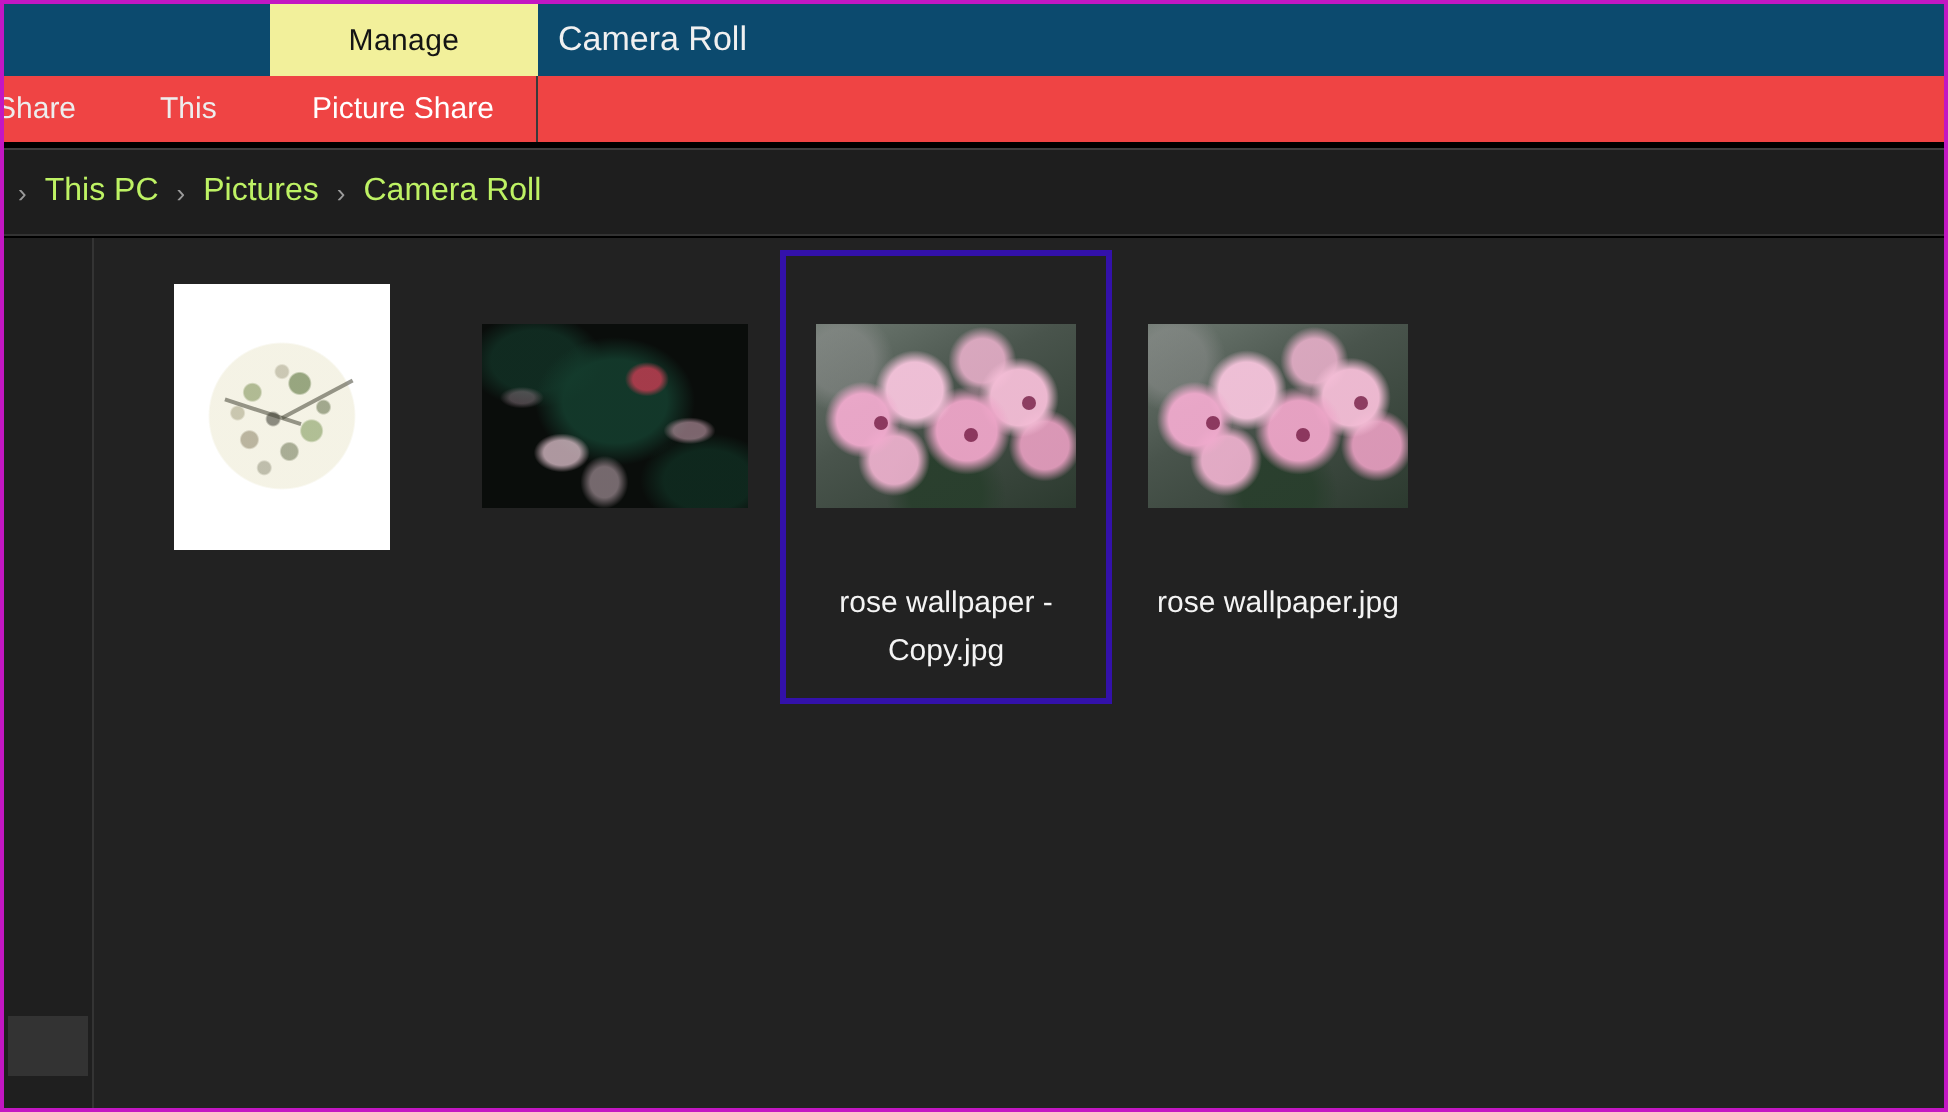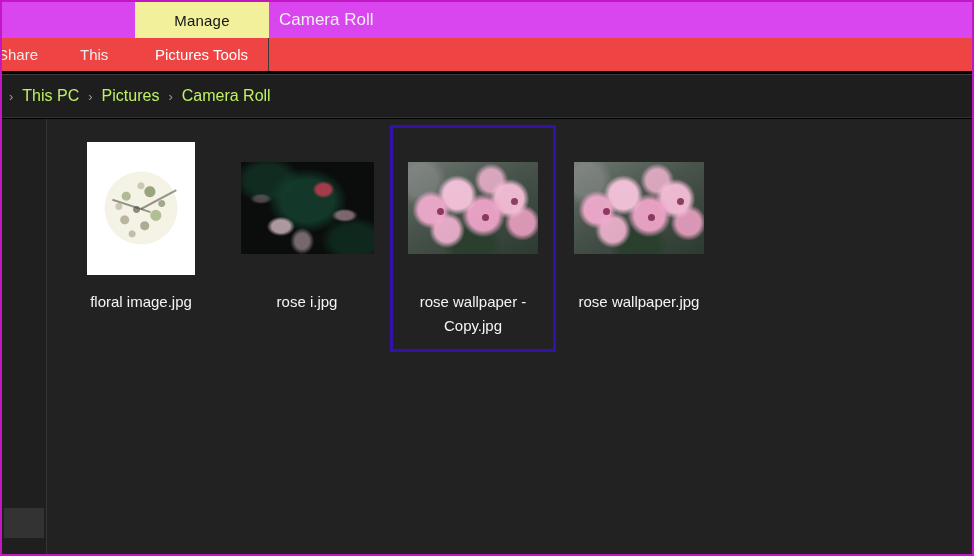--- a/index.html
+++ b/index.html
@@ -14,21 +14,21 @@
     position:relative;
     width:974px; height:556px;
     border:2px solid #c317c3;
     background:#000;
     overflow:hidden;
   }
 
   
   #ribbon{
     position:absolute; left:0; top:0; right:0; height:36px;
-    background:#d946ef;
+    background:#0c4a6e;
   }
   .tab-manage{
     position:absolute; left:133px; top:0; width:134px; height:36px;
     background:#f2f09b;
     display:flex; align-items:center; justify-content:center;
     color:#141414; font-size:15px; letter-spacing:.2px;
   }
   .window-title{
     position:absolute; left:277px; top:0; height:36px;
     display:flex; align-items:center;
@@ -194,21 +194,21 @@
   </div>
 
   <div id="menurow">
     <div class="menu-item m-share">
       <span>Share</span>
     </div>
     <div class="menu-item m-view">
       <span>This</span>
     </div>
     <div class="ctx-group">
-      <span>Pictures Tools</span>
+      <span>Picture Share</span>
     </div>
   </div>
 
   <div id="addressbar">
     <span class="crumb-sep">›</span>
     <span class="crumb">This PC</span>
     <span class="crumb-sep">›</span>
     <span class="crumb">Pictures</span>
     <span class="crumb-sep">›</span>
     <span class="crumb">Camera Roll</span>
@@ -224,28 +224,26 @@
       <div id="grid">
 
         <div class="tile">
           <div class="thumb-wrap">
             <div class="thumb t-floral">
               <div class="ring"></div>
               <div class="stem" style="transform:rotate(-28deg)"></div>
               <div class="stem" style="transform:rotate(18deg) translateX(-30px)"></div>
             </div>
           </div>
-          <div class="label">floral image.jpg</div>
         </div>
 
         <div class="tile">
           <div class="thumb-wrap">
             <div class="thumb t-darkrose"></div>
           </div>
-          <div class="label">rose i.jpg</div>
         </div>
 
         <div class="tile selected">
           <div class="thumb-wrap">
             <div class="thumb t-blossom t-copy">
               <span class="dark1"></span>
               <span class="dark2"></span>
               <span class="dark3"></span>
             </div>
           </div>

